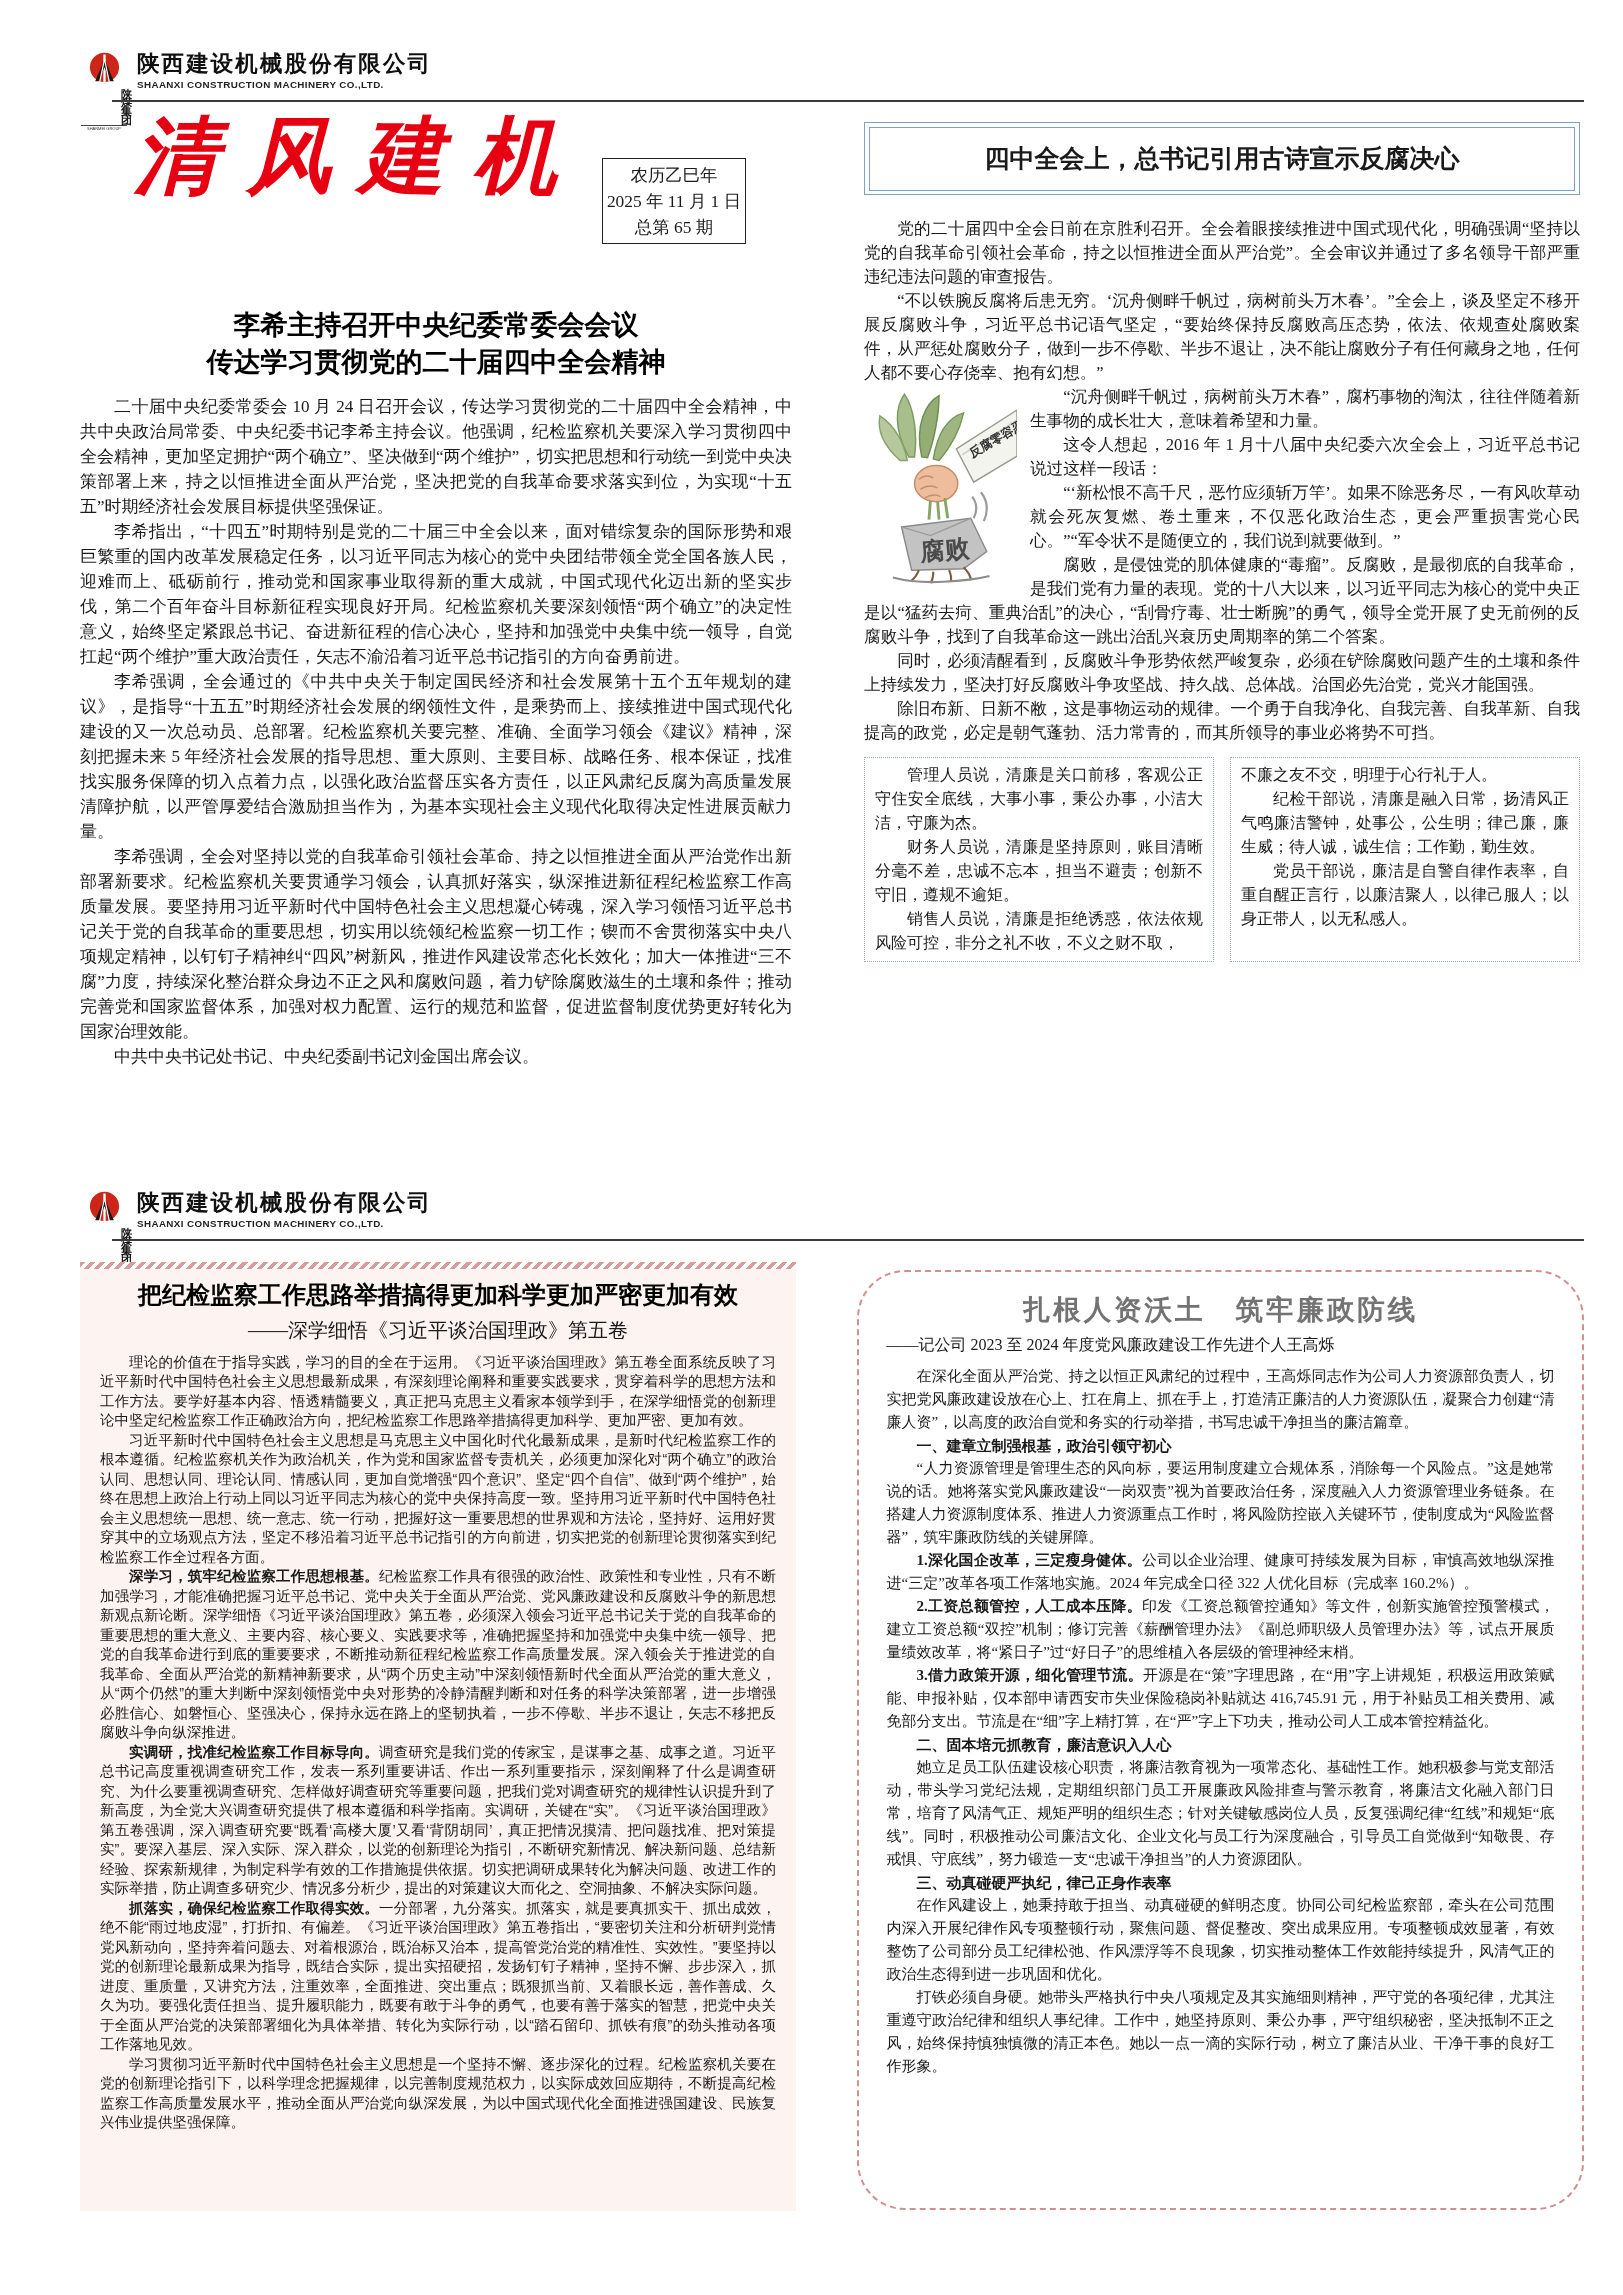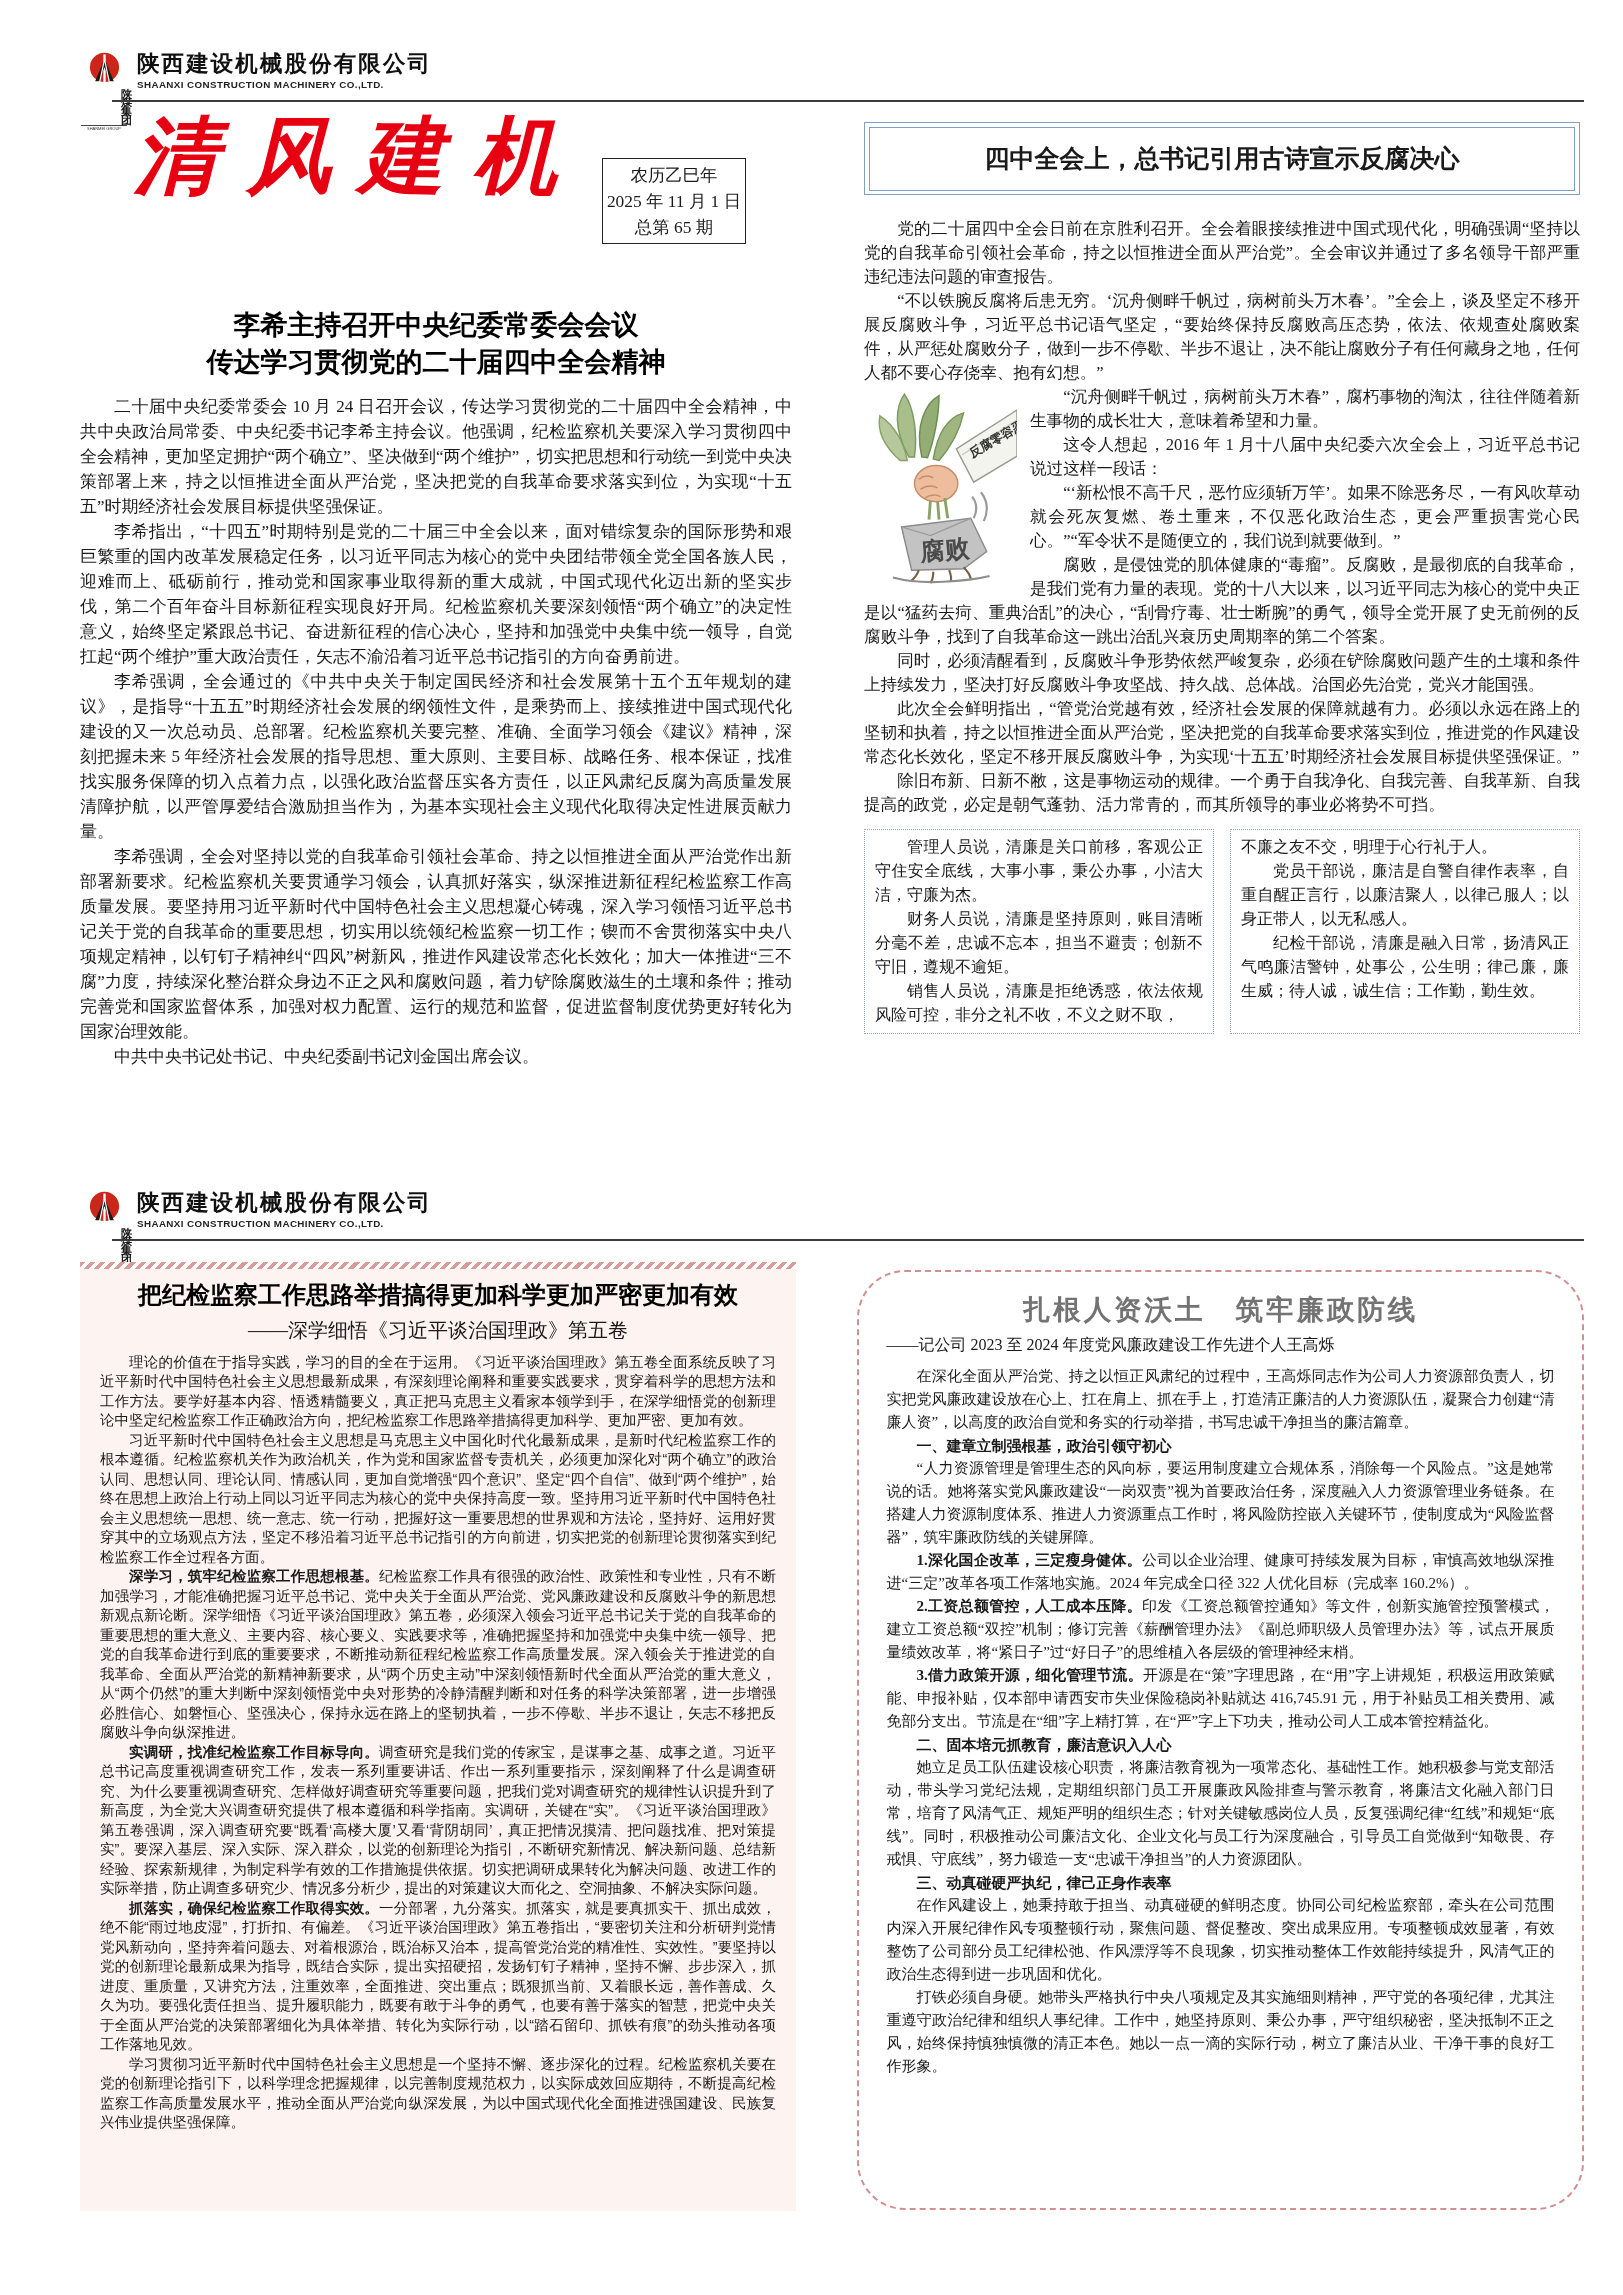--- a/index.html
+++ b/index.html
@@ -130,33 +130,32 @@
         <path d="M76 252 q-4 10 -10 14 M96 254 q0 10 -4 16 M118 252 q4 10 2 16 M138 248 q8 8 10 16" fill="none" stroke="#7a5f43" stroke-width="3"></path>
         <path d="M40 262 q30 8 70 6 q40 -2 64 -8" fill="none" stroke="#8d8d8d" stroke-width="3"></path>
       </svg>
     </div>
 
     <p>“沉舟侧畔千帆过，病树前头万木春”，腐朽事物的淘汰，往往伴随着新生事物的成长壮大，意味着希望和力量。</p>
     <p>这令人想起，2016 年 1 月十八届中央纪委六次全会上，习近平总书记说过这样一段话：</p>
     <p>“‘新松恨不高千尺，恶竹应须斩万竿’。如果不除恶务尽，一有风吹草动就会死灰复燃、卷土重来，不仅恶化政治生态，更会严重损害党心民心。”“军令状不是随便立的，我们说到就要做到。”</p>
     <p>腐败，是侵蚀党的肌体健康的“毒瘤”。反腐败，是最彻底的自我革命，是我们党有力量的表现。党的十八大以来，以习近平同志为核心的党中央正是以“猛药去疴、重典治乱”的决心，“刮骨疗毒、壮士断腕”的勇气，领导全党开展了史无前例的反腐败斗争，找到了自我革命这一跳出治乱兴衰历史周期率的第二个答案。</p>
     <p>同时，必须清醒看到，反腐败斗争形势依然严峻复杂，必须在铲除腐败问题产生的土壤和条件上持续发力，坚决打好反腐败斗争攻坚战、持久战、总体战。治国必先治党，党兴才能国强。</p>
-    <p>此次全会鲜明指出，“管党治党越有效，经济社会发展的保障就越有力。必须以永远在路上的坚韧和执着，持之以恒推进全面从严治党，坚决把党的自我革命要求落实到位，推进党的作风建设常态化长效化，坚定不移开展反腐败斗争，为实现‘十五五’时期经济社会发展目标提供坚强保证。”</p>
     <p>除旧布新、日新不敝，这是事物运动的规律。一个勇于自我净化、自我完善、自我革新、自我提高的政党，必定是朝气蓬勃、活力常青的，而其所领导的事业必将势不可挡。</p>
 
     <div class="qf-boxes">
       <div class="qf-box">
         <p>管理人员说，清廉是关口前移，客观公正守住安全底线，大事小事，秉公办事，小洁大洁，守廉为杰。</p>
         <p>财务人员说，清廉是坚持原则，账目清晰分毫不差，忠诚不忘本，担当不避责；创新不守旧，遵规不逾矩。</p>
         <p>销售人员说，清廉是拒绝诱惑，依法依规风险可控，非分之礼不收，不义之财不取，</p>
       </div>
       <div class="qf-box">
         <p class="noind">不廉之友不交，明理于心行礼于人。</p>
+        <p>纪检干部说，清廉是融入日常，扬清风正气鸣廉洁警钟，处事公，公生明；律己廉，廉生威；待人诚，诚生信；工作勤，勤生效。</p>
         <p>党员干部说，廉洁是自警自律作表率，自重自醒正言行，以廉洁聚人，以律己服人；以身正带人，以无私感人。</p>
-        <p>纪检干部说，清廉是融入日常，扬清风正气鸣廉洁警钟，处事公，公生明；律己廉，廉生威；待人诚，诚生信；工作勤，勤生效。</p>
       </div>
     </div>
   </div>
 
   <div class="hdr" style="top:1190px;">
     <div class="logoblk">
       <svg width="35" height="35" viewBox="0 0 60 60">
         <circle cx="30" cy="28" r="25" fill="#cc2519"></circle>
         <path d="M30 6 L30 53" stroke="#ffffff" stroke-width="4"></path>
         <path d="M30 14 L14 52 L20 52 L30 28 L40 52 L46 52 Z" fill="#1a1a1a"></path>

